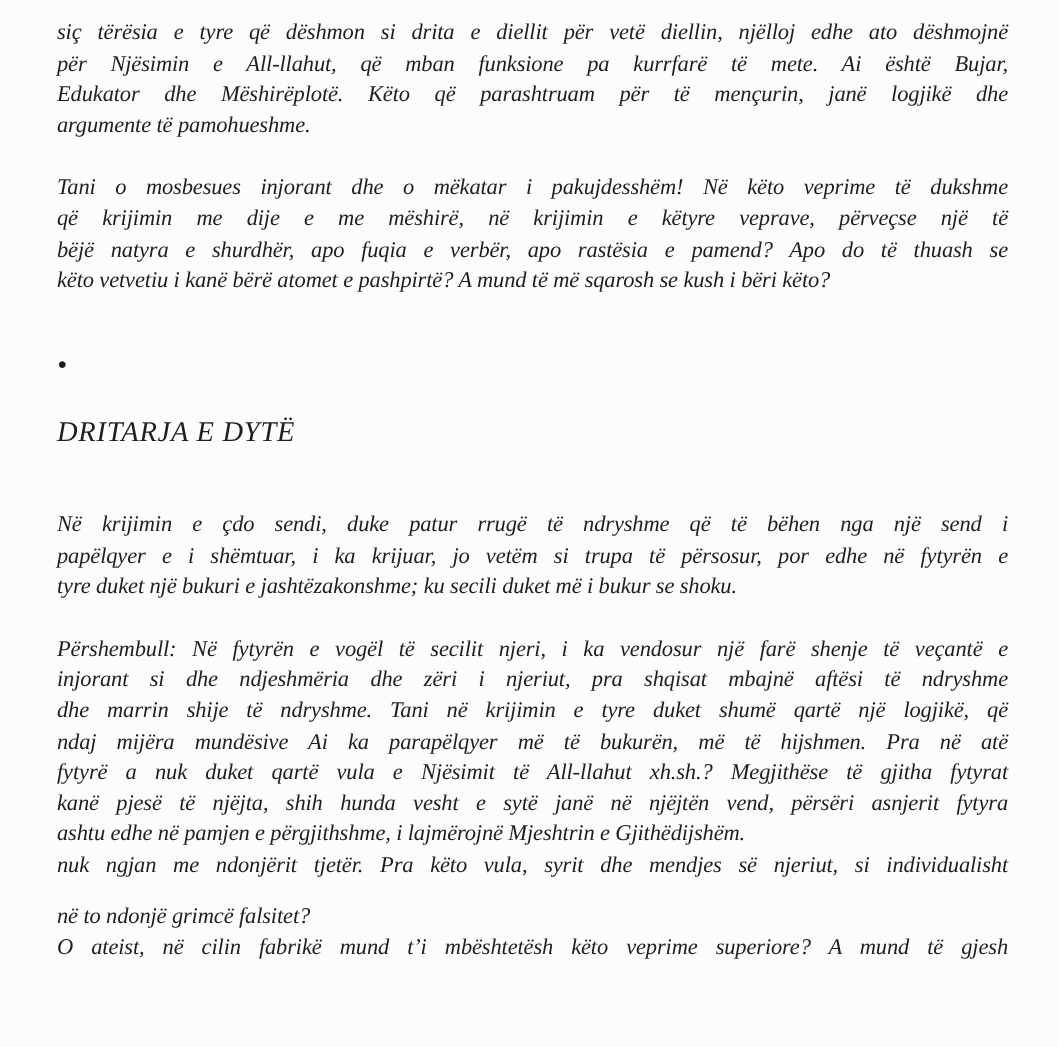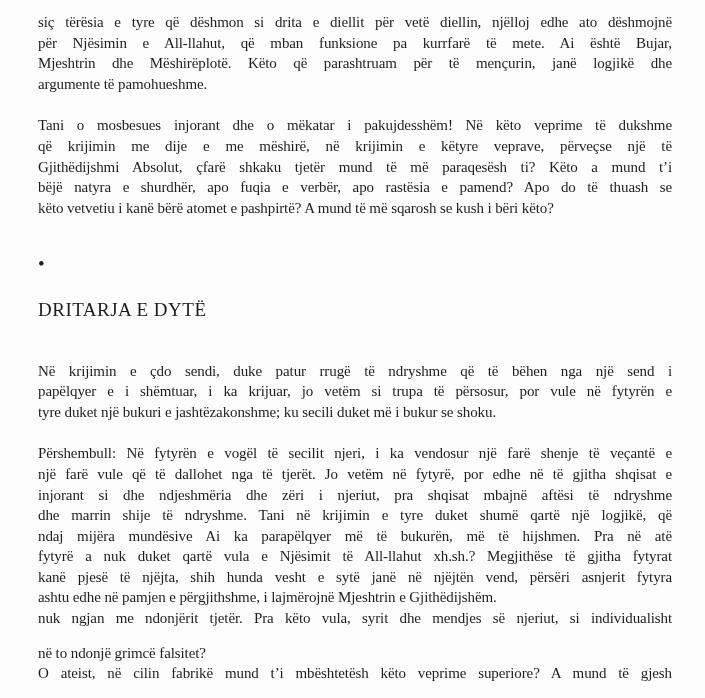--- a/index.html
+++ b/index.html
@@ -37,50 +37,48 @@
   .heading {
     margin: 25px 0 40px 0;
     font-size: 19px;
     letter-spacing: 0.5px;
     font-weight: normal;
   }
 </style>
 </head>
 <body style="background: rgb(252, 252, 252);">
 
-<div class="page" style="color: rgb(30, 30, 30);">
+<div class="page" style="color: rgb(30, 30, 30); font-style: italic;">
 
   <p class="para">
     <span class="ln">siç tërësia e tyre që dëshmon si drita e diellit për vetë diellin, njëlloj edhe ato dëshmojnë</span>
     <span class="ln">për Njësimin e All-llahut, që mban funksione pa kurrfarë të mete. Ai është Bujar,</span>
-    <span class="ln">Mjeshtrin dhe Mëshirëplotë. Këto që parashtruam për të mençurin, janë logjikë dhe</span>
+    <span class="ln">Edukator dhe Mëshirëplotë. Këto që parashtruam për të mençurin, janë logjikë dhe</span>
     <span class="ln last">argumente të pamohueshme.</span>
   </p>
 
   <p class="para">
     <span class="ln">Tani o mosbesues injorant dhe o mëkatar i pakujdesshëm! Në këto veprime të dukshme</span>
     <span class="ln">që krijimin me dije e me mëshirë, në krijimin e këtyre veprave, përveçse një të</span>
-    <span class="ln">Gjithëdijshmi Absolut, çfarë shkaku tjetër mund të më paraqesësh ti? Këto a mund t’i</span>
     <span class="ln">bëjë natyra e shurdhër, apo fuqia e verbër, apo rastësia e pamend? Apo do të thuash se</span>
     <span class="ln last">këto vetvetiu i kanë bërë atomet e pashpirtë? A mund të më sqarosh se kush i bëri këto?</span>
   </p>
 
   <div class="bullet">•</div>
 
   <div class="heading">DRITARJA E DYTË</div>
 
   <p class="para">
     <span class="ln">Në krijimin e çdo sendi, duke patur rrugë të ndryshme që të bëhen nga një send i</span>
-    <span class="ln">papëlqyer e i shëmtuar, i ka krijuar, jo vetëm si trupa të përsosur, por vule në fytyrën e</span>
+    <span class="ln">papëlqyer e i shëmtuar, i ka krijuar, jo vetëm si trupa të përsosur, por edhe në fytyrën e</span>
     <span class="ln last">tyre duket një bukuri e jashtëzakonshme; ku secili duket më i bukur se shoku.</span>
   </p>
 
   <p class="para tight">
     <span class="ln">Përshembull: Në fytyrën e vogël të secilit njeri, i ka vendosur një farë shenje të veçantë e</span>
-    <span class="ln">një farë vule që të dallohet nga të tjerët. Jo vetëm në fytyrë, por edhe në të gjitha shqisat e</span>
     <span class="ln">injorant si dhe ndjeshmëria dhe zëri i njeriut, pra shqisat mbajnë aftësi të ndryshme</span>
     <span class="ln">dhe marrin shije të ndryshme. Tani në krijimin e tyre duket shumë qartë një logjikë, që</span>
     <span class="ln">ndaj mijëra mundësive Ai ka parapëlqyer më të bukurën, më të hijshmen. Pra në atë</span>
     <span class="ln">fytyrë a nuk duket qartë vula e Njësimit të All-llahut xh.sh.? Megjithëse të gjitha fytyrat</span>
     <span class="ln">kanë pjesë të njëjta, shih hunda vesht e sytë janë në njëjtën vend, përsëri asnjerit fytyra</span>
     <span class="ln last">ashtu edhe në pamjen e përgjithshme, i lajmërojnë Mjeshtrin e Gjithëdijshëm.</span>
     <span class="ln">nuk ngjan me ndonjërit tjetër. Pra këto vula, syrit dhe mendjes së njeriut, si individualisht</span>
   </p>
 
   <p class="para">

